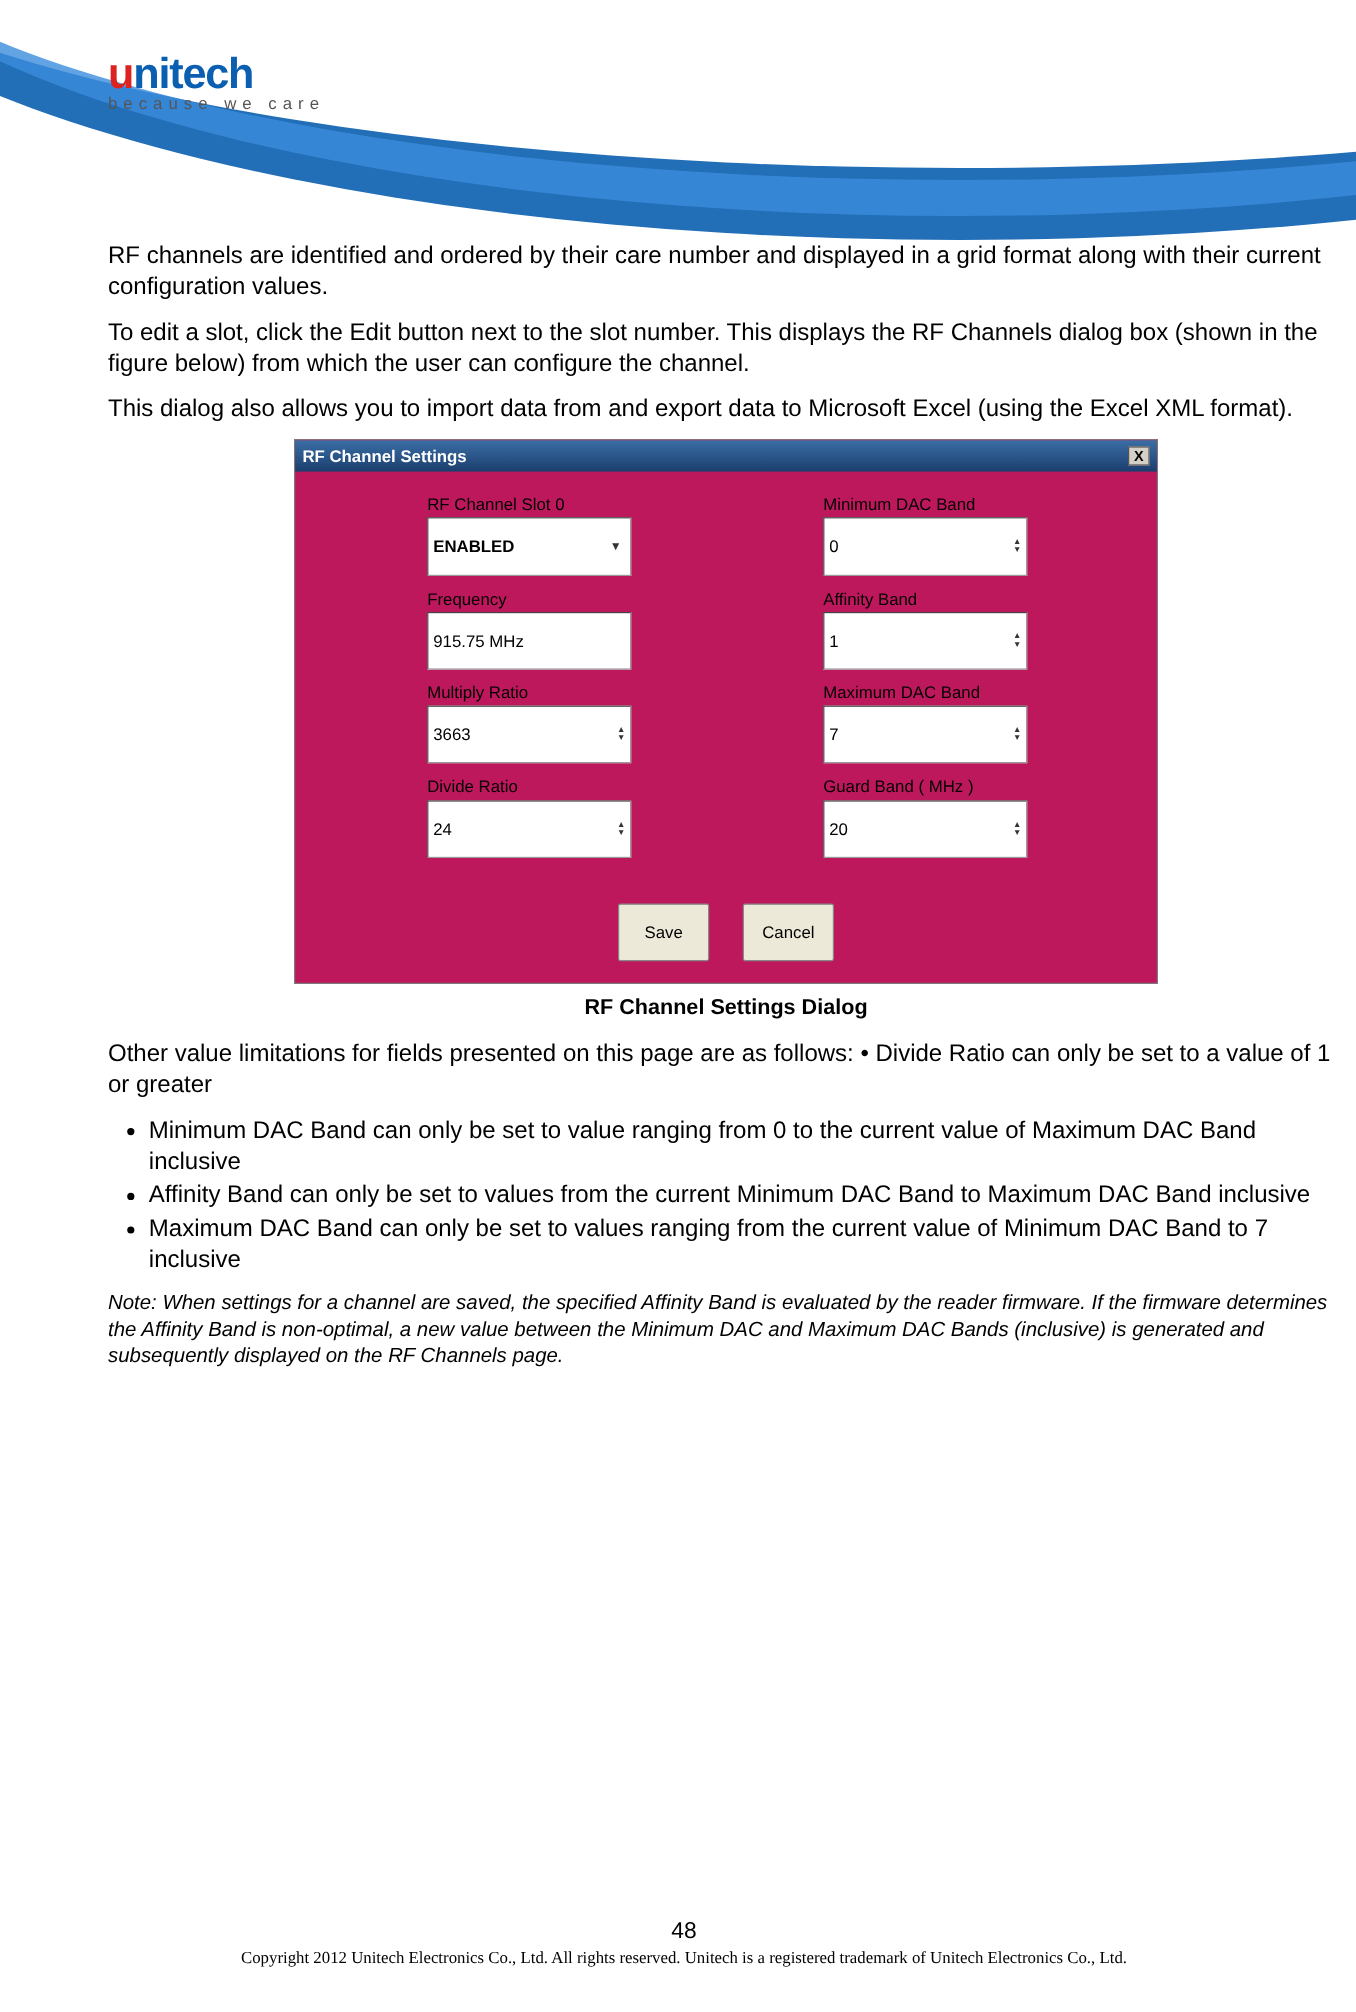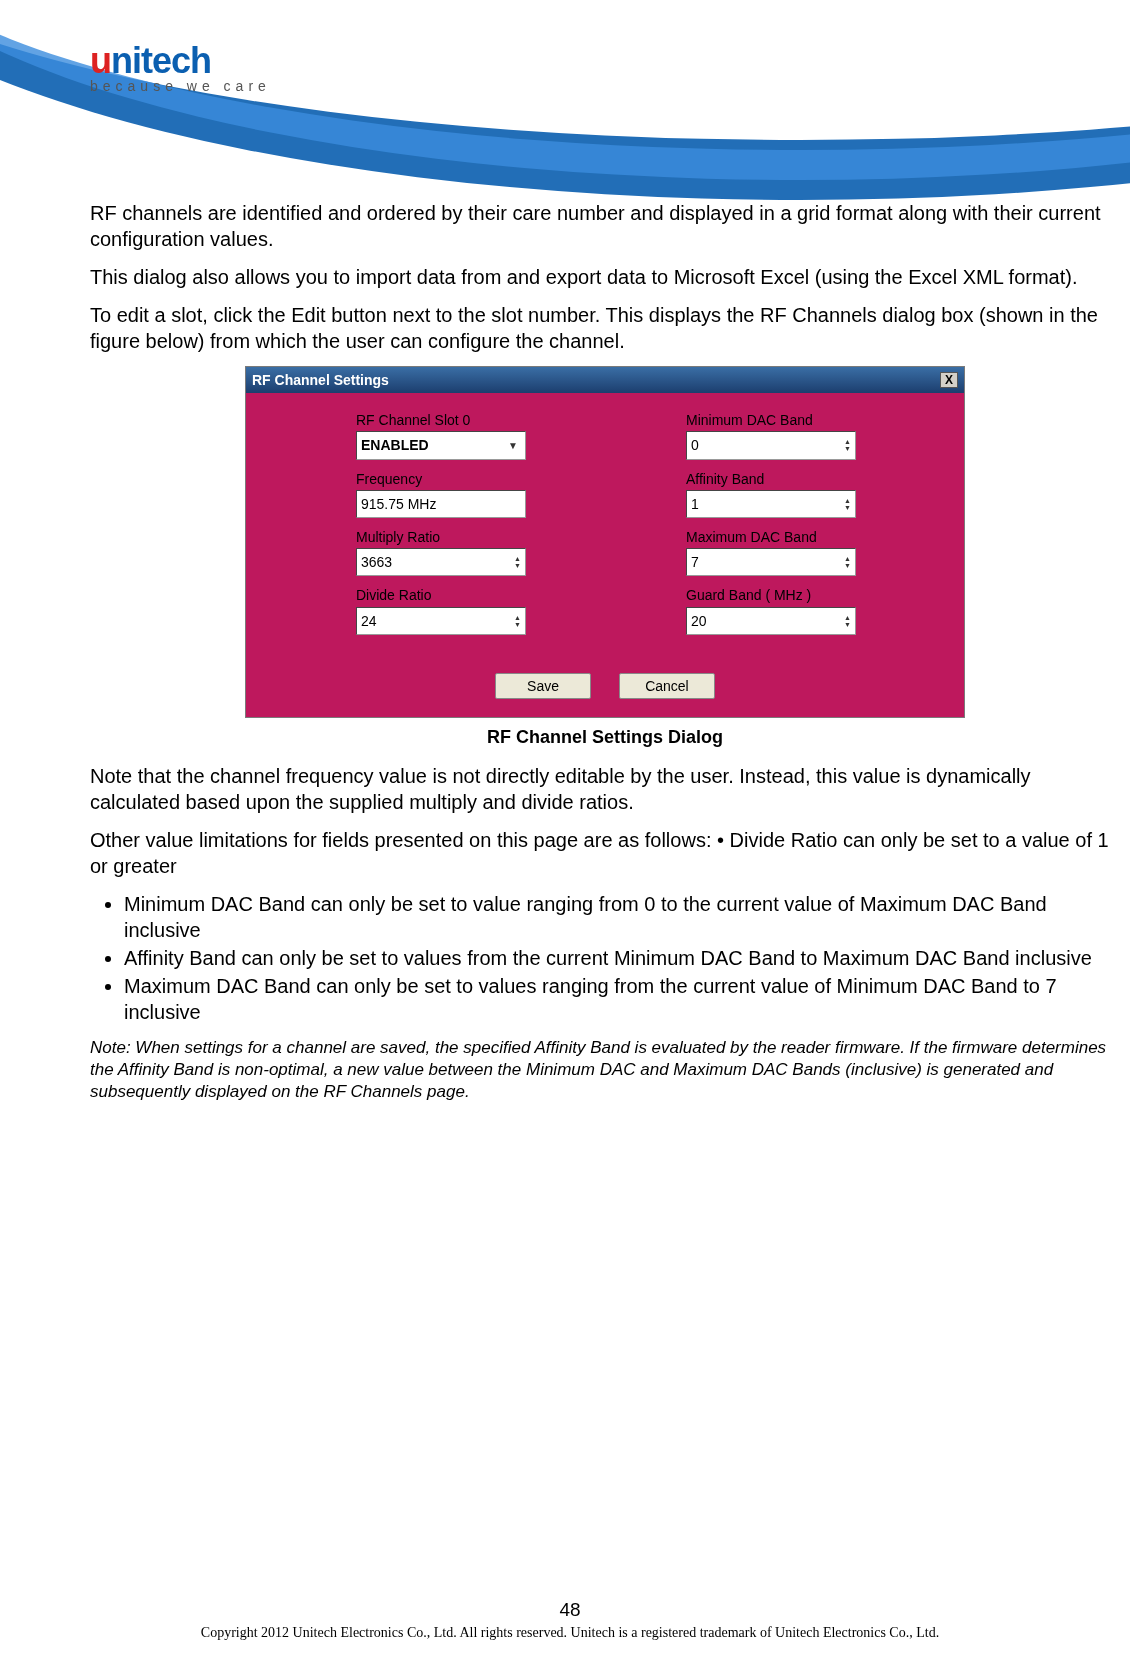--- a/index.html
+++ b/index.html
@@ -98,21 +98,21 @@
     display: flex;
     gap: 110px;
   }
   .col { width: 220px; }
   .field { margin-bottom: 10px; }
   .field-label { font-size: 14px; margin-bottom: 2px; }
   .field-input {
     width: 170px;
     border: 1px inset #999;
     background: #fff;
-    padding: 4px 4px;
+    padding: 14px 4px;
     font-size: 14px;
     display: flex;
     justify-content: space-between;
     align-items: center;
   }
   .field-input.select { font-weight: bold; }
   .dropdown-btn, .spin-btn {
     width: 16px;
     text-align: center;
     font-size: 10px;
@@ -124,22 +124,22 @@
     font-size: 7px;
     line-height: 7px;
     color: #333;
   }
   .dialog-buttons {
     padding: 10px 0 18px 0;
     text-align: center;
   }
   .dlg-btn {
     display: inline-block;
-    width: 96px;
-    padding: 3px 0;
+    width: 76px;
+    padding: 14px 0;
     background: #ece9d8;
     border: 1px solid #888;
     border-radius: 2px;
     font-size: 14px;
     margin: 0 12px;
     text-align: center;
   }
   .caption {
     text-align: center;
     font-weight: bold;
@@ -175,22 +175,22 @@
   <div class="logo">
     <div class="logo-text">
       <span class="u-red">u</span><span>nitech</span>
     </div>
     <div class="logo-tag">because we care</div>
   </div>
 </div>
 
 <div class="content">
   <p>RF channels are identified and ordered by their care number and displayed in a grid format along with their current configuration values.</p>
+  <p>To edit a slot, click the Edit button next to the slot number. This displays the RF Channels dialog box (shown in the figure below) from which the user can configure the channel.</p>
   <p>This dialog also allows you to import data from and export data to Microsoft Excel (using the Excel XML format).</p>
-  <p>To edit a slot, click the Edit button next to the slot number. This displays the RF Channels dialog box (shown in the figure below) from which the user can configure the channel.</p>
 
   <div class="dialog-wrap">
     <div class="dialog">
       <div class="titlebar">
         <span>RF Channel Settings</span>
         <span class="closebox">X</span>
       </div>
       <div class="dialog-body">
         <div class="col">
           <div class="field">
@@ -271,21 +271,20 @@
         </div>
       </div>
       <div class="dialog-buttons">
         <span class="dlg-btn">Save</span>
         <span class="dlg-btn">Cancel</span>
       </div>
     </div>
     <div class="caption">RF Channel Settings Dialog</div>
   </div>
 
-  <p>Note that the channel frequency value is not directly editable by the user. Instead, this value is dynamically calculated based upon the supplied multiply and divide ratios.</p>
   <p>Other value limitations for fields presented on this page are as follows: • Divide Ratio can only be set to a value of 1 or greater</p>
   <ul class="bullets">
     <li>Minimum DAC Band can only be set to value ranging from 0 to the current value of Maximum DAC Band inclusive</li>
     <li>Affinity Band can only be set to values from the current Minimum DAC Band to Maximum DAC Band inclusive</li>
     <li>Maximum DAC Band can only be set to values ranging from the current value of Minimum DAC Band to 7 inclusive</li>
   </ul>
   <p class="note-italic">Note: When settings for a channel are saved, the specified Affinity Band is evaluated by the reader firmware.  If the firmware determines the Affinity Band is non-optimal, a new value between the Minimum DAC and Maximum DAC Bands (inclusive) is generated and subsequently displayed on the RF Channels page.</p>
 </div>
 
 <div class="footer">

